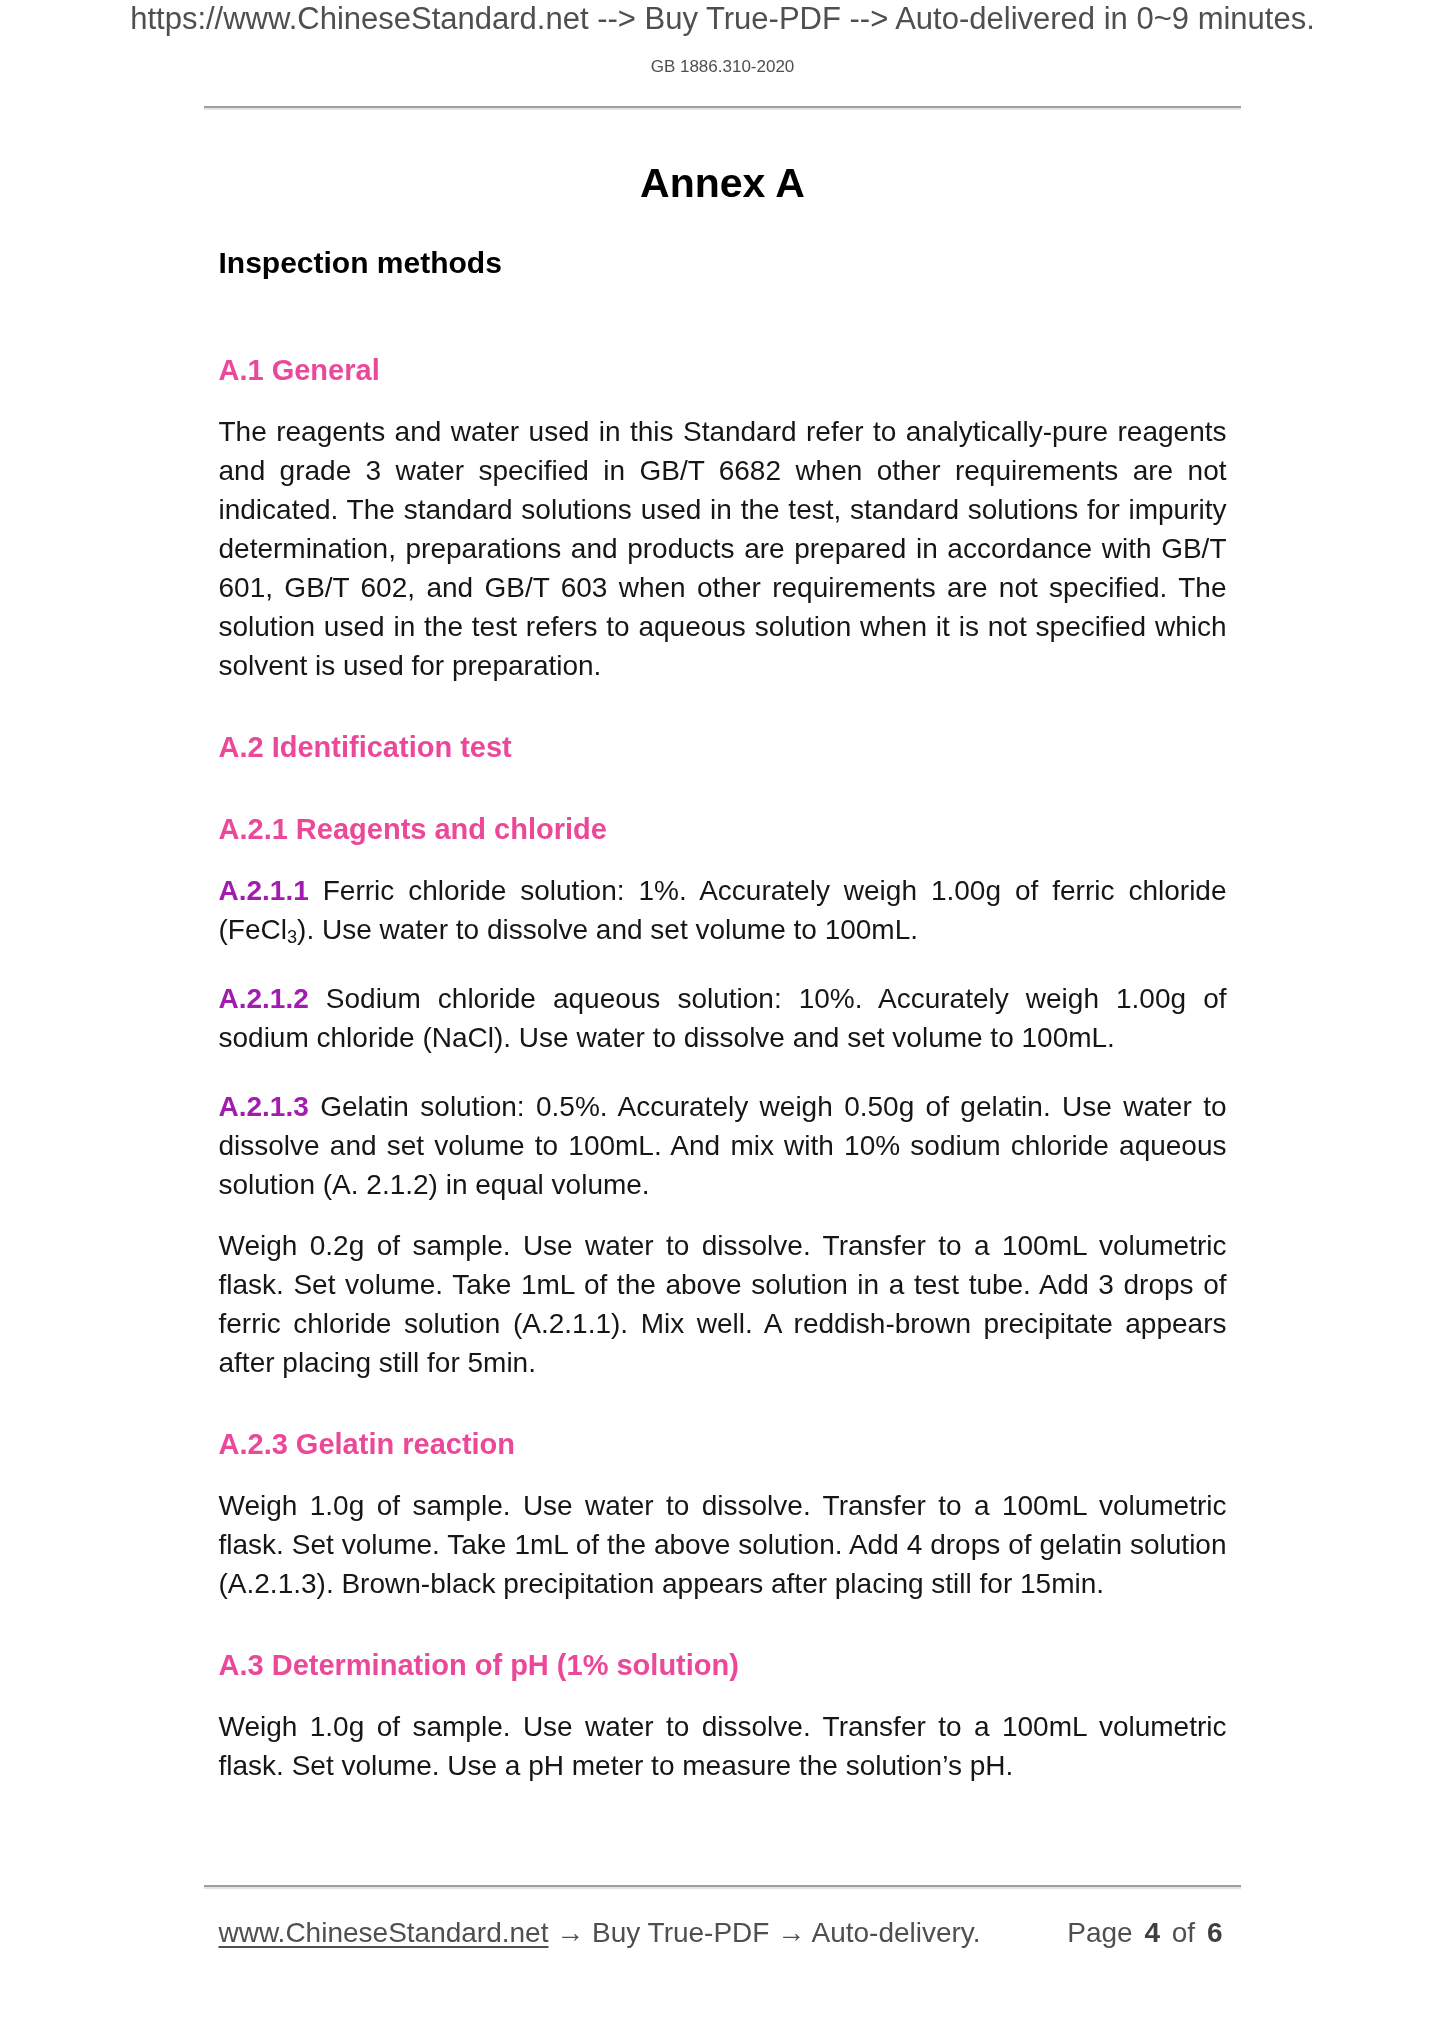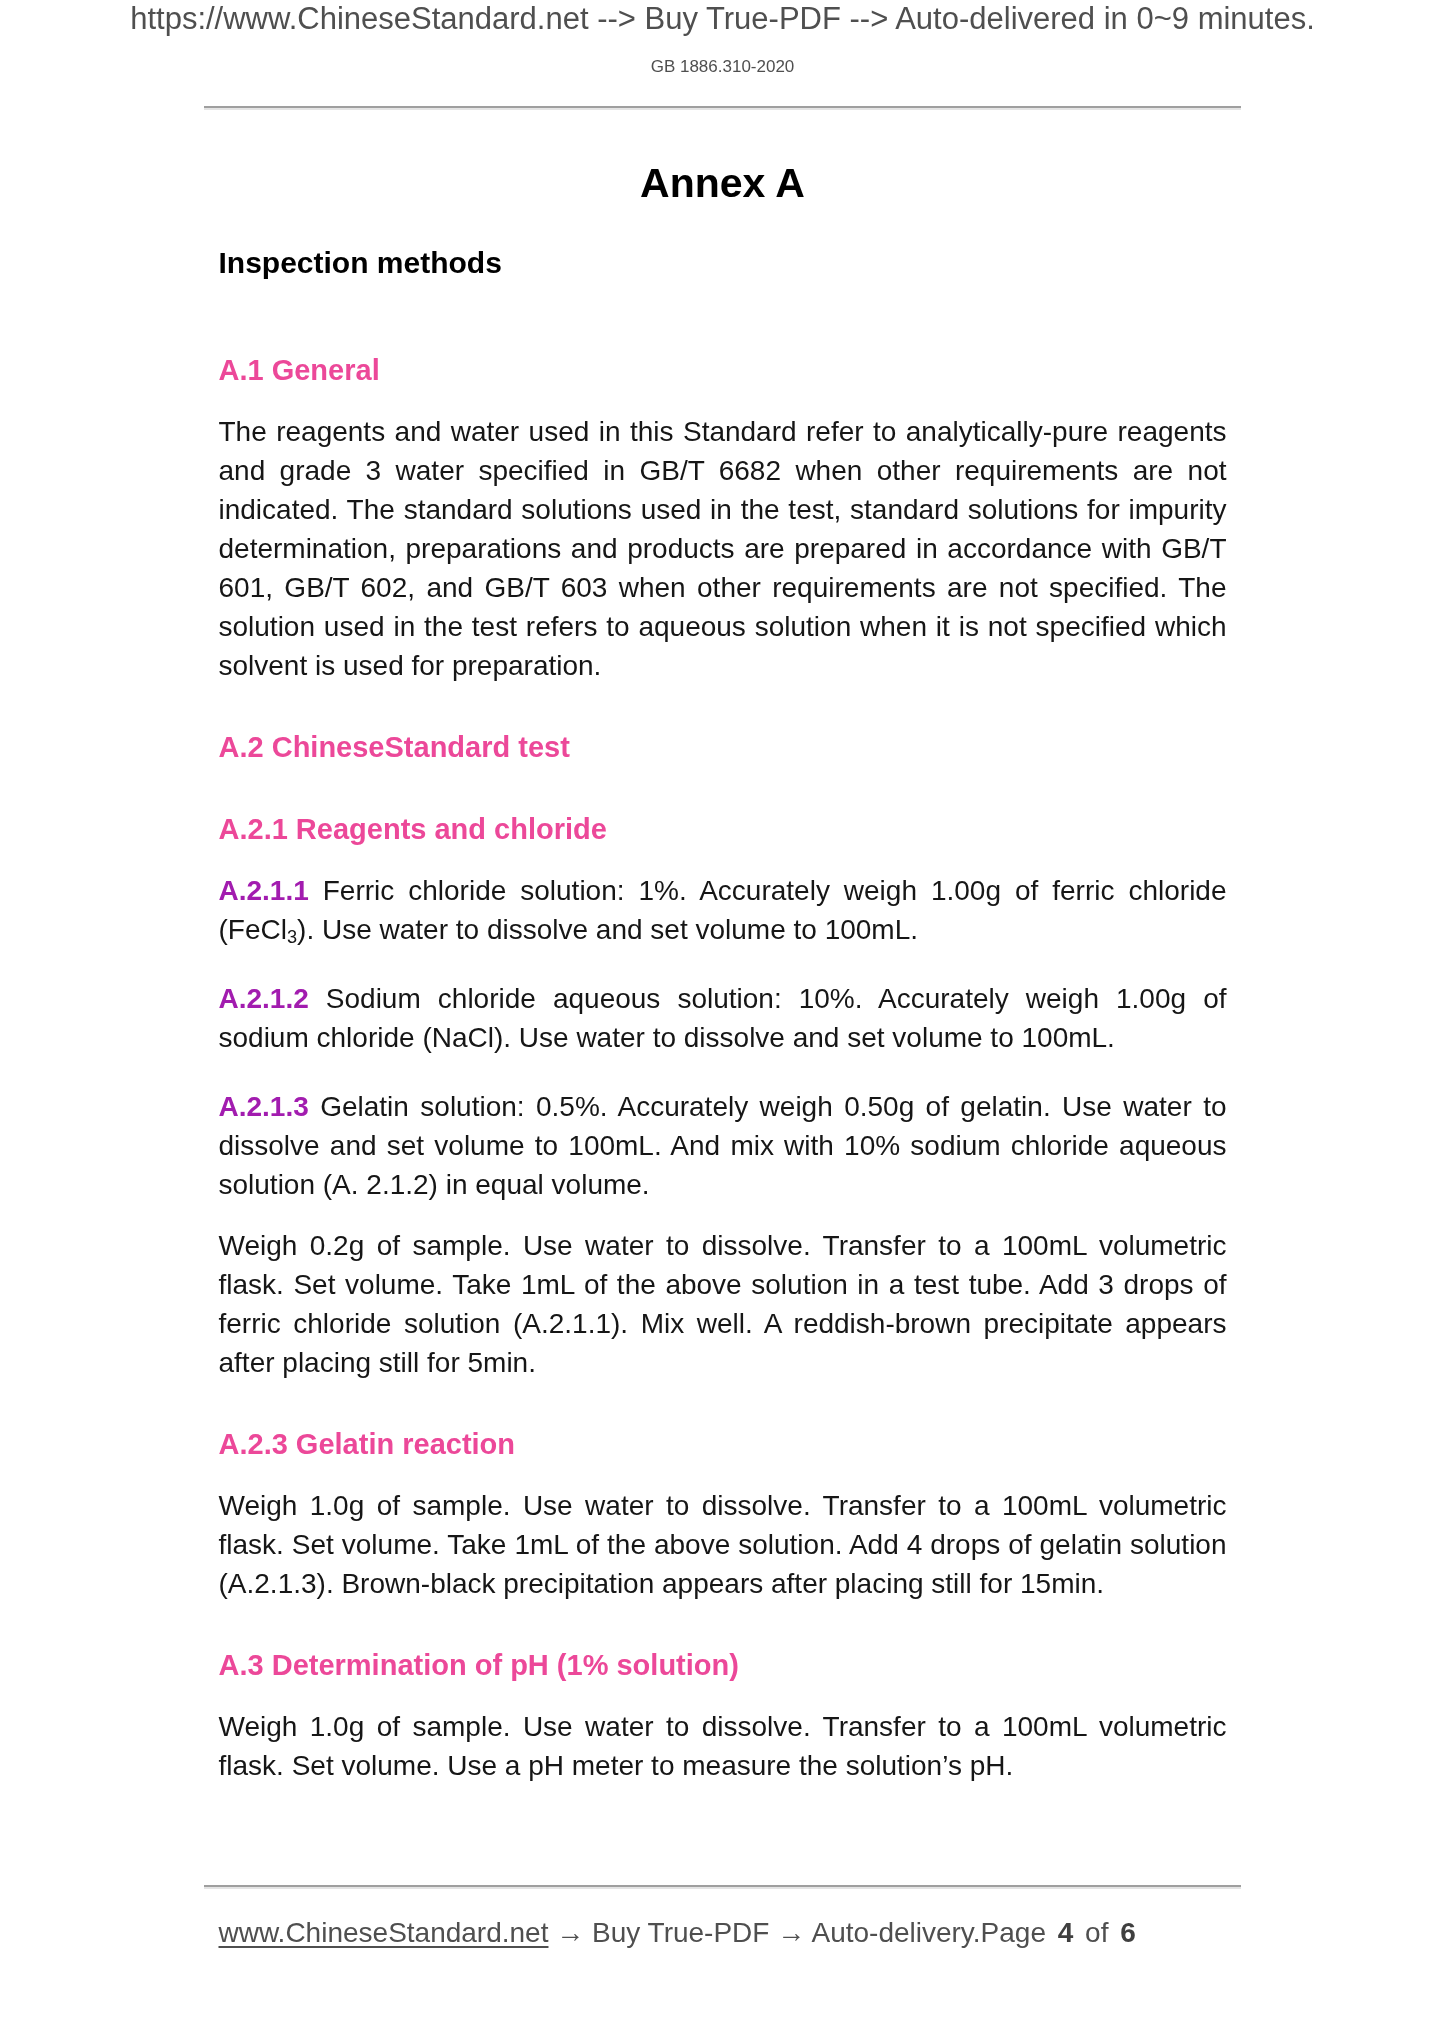--- a/index.html
+++ b/index.html
@@ -66,20 +66,21 @@
     position: relative;
     top: 0.22em;
     vertical-align: baseline;
   }
   
   .pdf-footer { position: absolute; left: 0; right: 0; top: 1885px; }
   .footer-row {
     width: 1008px;
     margin: 26px auto 16px auto;
     display: flex;
+    justify-content: space-between;
     align-items: baseline;
     font-size: 28px;
     line-height: 36px;
     color: #4f4f4f;
   }
   .footer-left .site-link {
     color: #4f4f4f;
     text-decoration: underline;
     text-underline-offset: 4px;
     cursor: pointer;
@@ -99,21 +100,21 @@
   <div class="rule"></div>
 
   <div class="content">
 
     <div class="annex-title">Annex A</div>
     <div class="annex-subtitle">Inspection methods</div>
 
     <div class="sec-heading first">A.1 General</div>
     <p class="para">The reagents and water used in this Standard refer to analytically-pure reagents and grade 3 water specified in GB/T 6682 when other requirements are not indicated. The standard solutions used in the test, standard solutions for impurity determination, preparations and products are prepared in accordance with GB/T 601, GB/T 602, and GB/T 603 when other requirements are not specified. The solution used in the test refers to aqueous solution when it is not specified which solvent is used for preparation.</p>
 
-    <div class="sec-heading">A.2 ChineseStandard test</div>
+    <div class="sec-heading">A.2 Identification test</div>
 
     <div class="sec-heading">A.2.1 Reagents and chloride</div>
 
     <p class="para"><b class="clause">A.2.1.1</b>
       <span>Ferric chloride solution: 1%. Accurately weigh 1.00g of ferric chloride (FeCl</span><sub class="chem">3</sub><span>). Use water to dissolve and set volume to 100mL.</span></p>
 
     <p class="para follow"><b class="clause">A.2.1.2</b>
       <span>Sodium chloride aqueous solution: 10%. Accurately weigh 1.00g of sodium chloride (NaCl). Use water to dissolve and set volume to 100mL.</span></p>
 
     <p class="para follow"><b class="clause">A.2.1.3</b>

